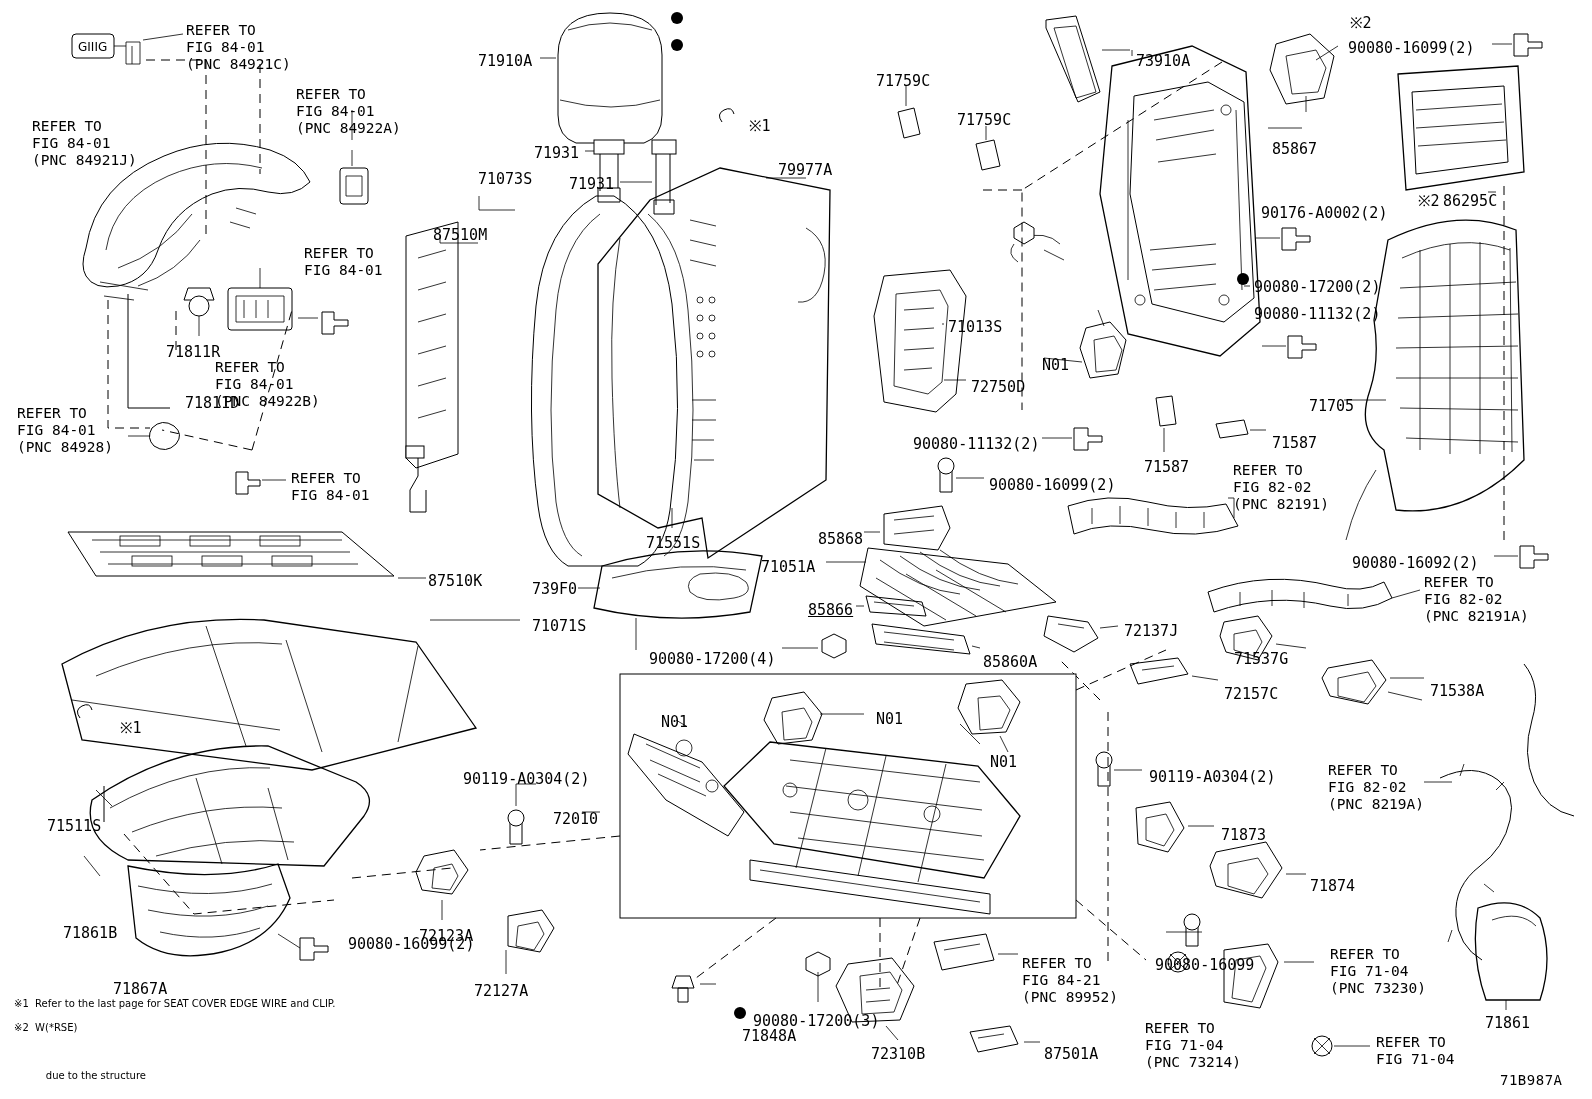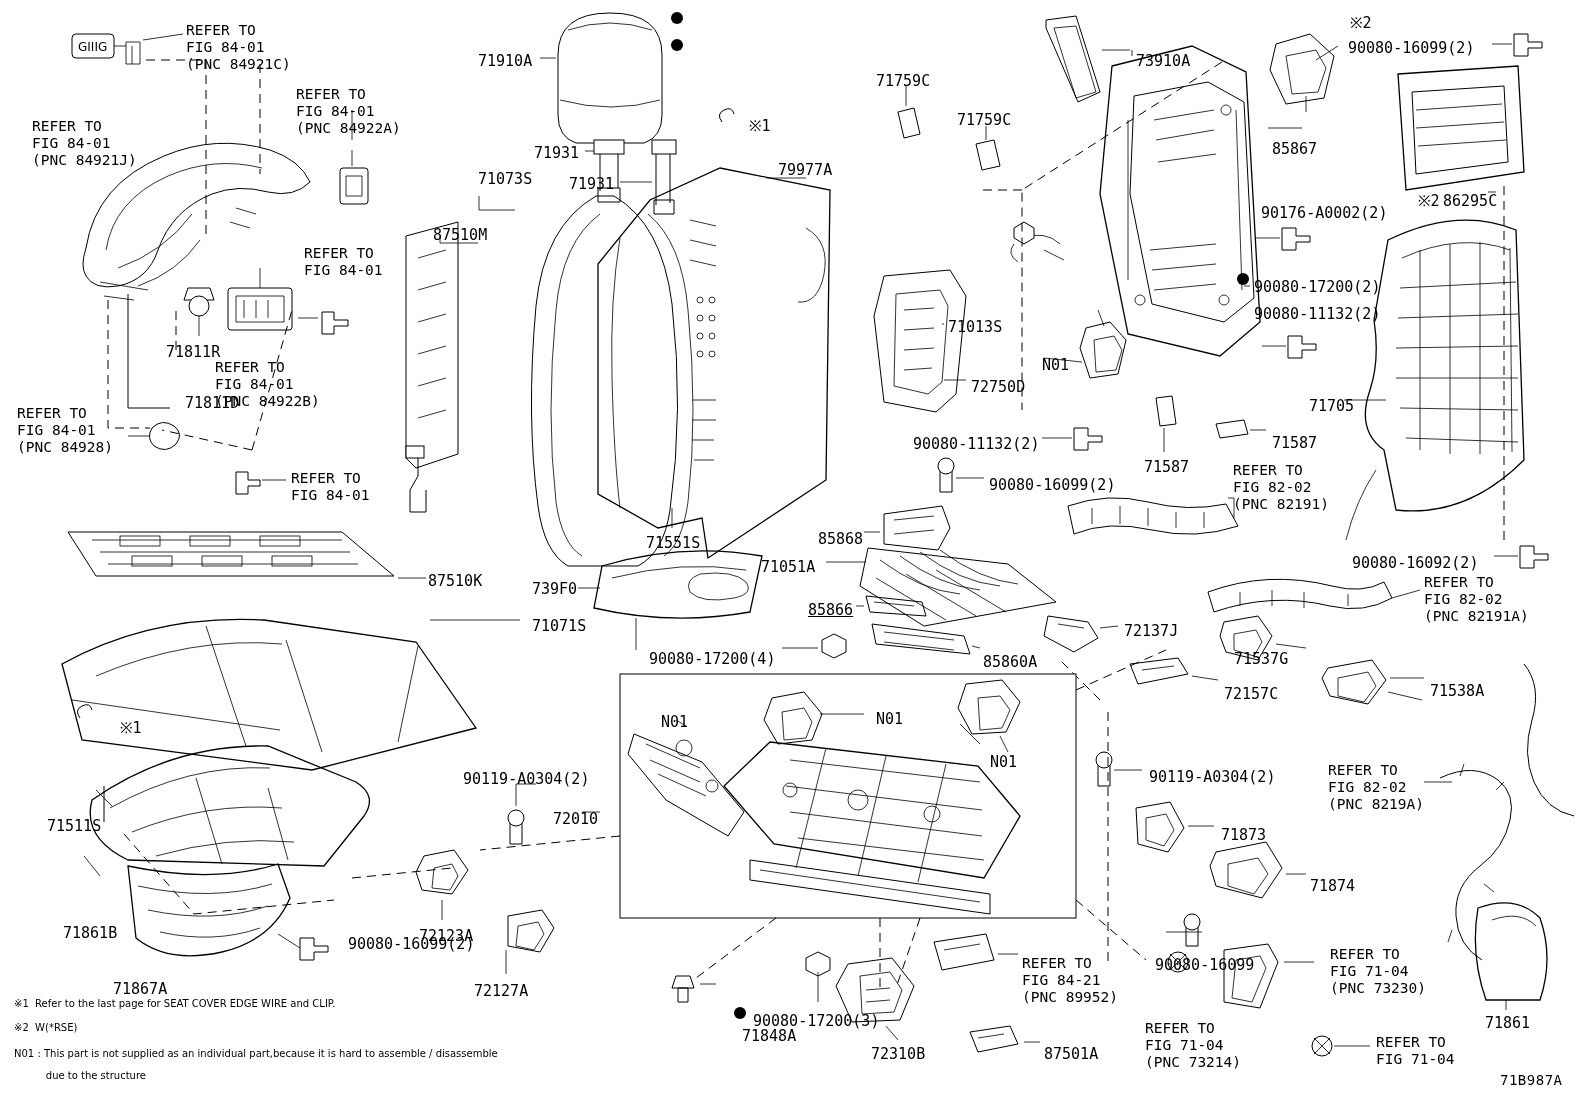--- a/index.html
+++ b/index.html
@@ -570,18 +570,17 @@
   <div class="refbox" style="left:1233px; top:462px;"><span>REFER TO</span><br><span>FIG 82-02</span><br><span>(PNC 82191)</span></div>
   <div class="refbox" style="left:1424px; top:574px;"><span>REFER TO</span><br><span>FIG 82-02</span><br><span>(PNC 82191A)</span></div>
   <div class="refbox" style="left:1328px; top:762px;"><span>REFER TO</span><br><span>FIG 82-02</span><br><span>(PNC 8219A)</span></div>
   <div class="refbox" style="left:1022px; top:955px;"><span>REFER TO</span><br><span>FIG 84-21</span><br><span>(PNC 89952)</span></div>
   <div class="refbox" style="left:1330px; top:946px;"><span>REFER TO</span><br><span>FIG 71-04</span><br><span>(PNC 73230)</span></div>
   <div class="refbox" style="left:1145px; top:1020px;"><span>REFER TO</span><br><span>FIG 71-04</span><br><span>(PNC 73214)</span></div>
   <div class="refbox" style="left:1376px; top:1034px;"><span>REFER TO</span><br><span>FIG 71-04</span></div>
 
   <div class="note" style="left:14px; top:994px;">※1  Refer to the last page for SEAT COVER EDGE WIRE and CLIP.</div>
   <div class="note" style="left:14px; top:1018px;">※2  W(*RSE)</div>
-  <div class="note" style="left:14px; top:1044px;">N01 : This part is not supplied as an individual part,because it is hard to assemble / disassemble</div>
   <div class="note" style="left:14px; top:1066px;">          due to the structure</div>
 
   <div class="figcode" style="left:1500px; top:1072px;">71B987A</div>
 
 </div>
 
 </body></html>

